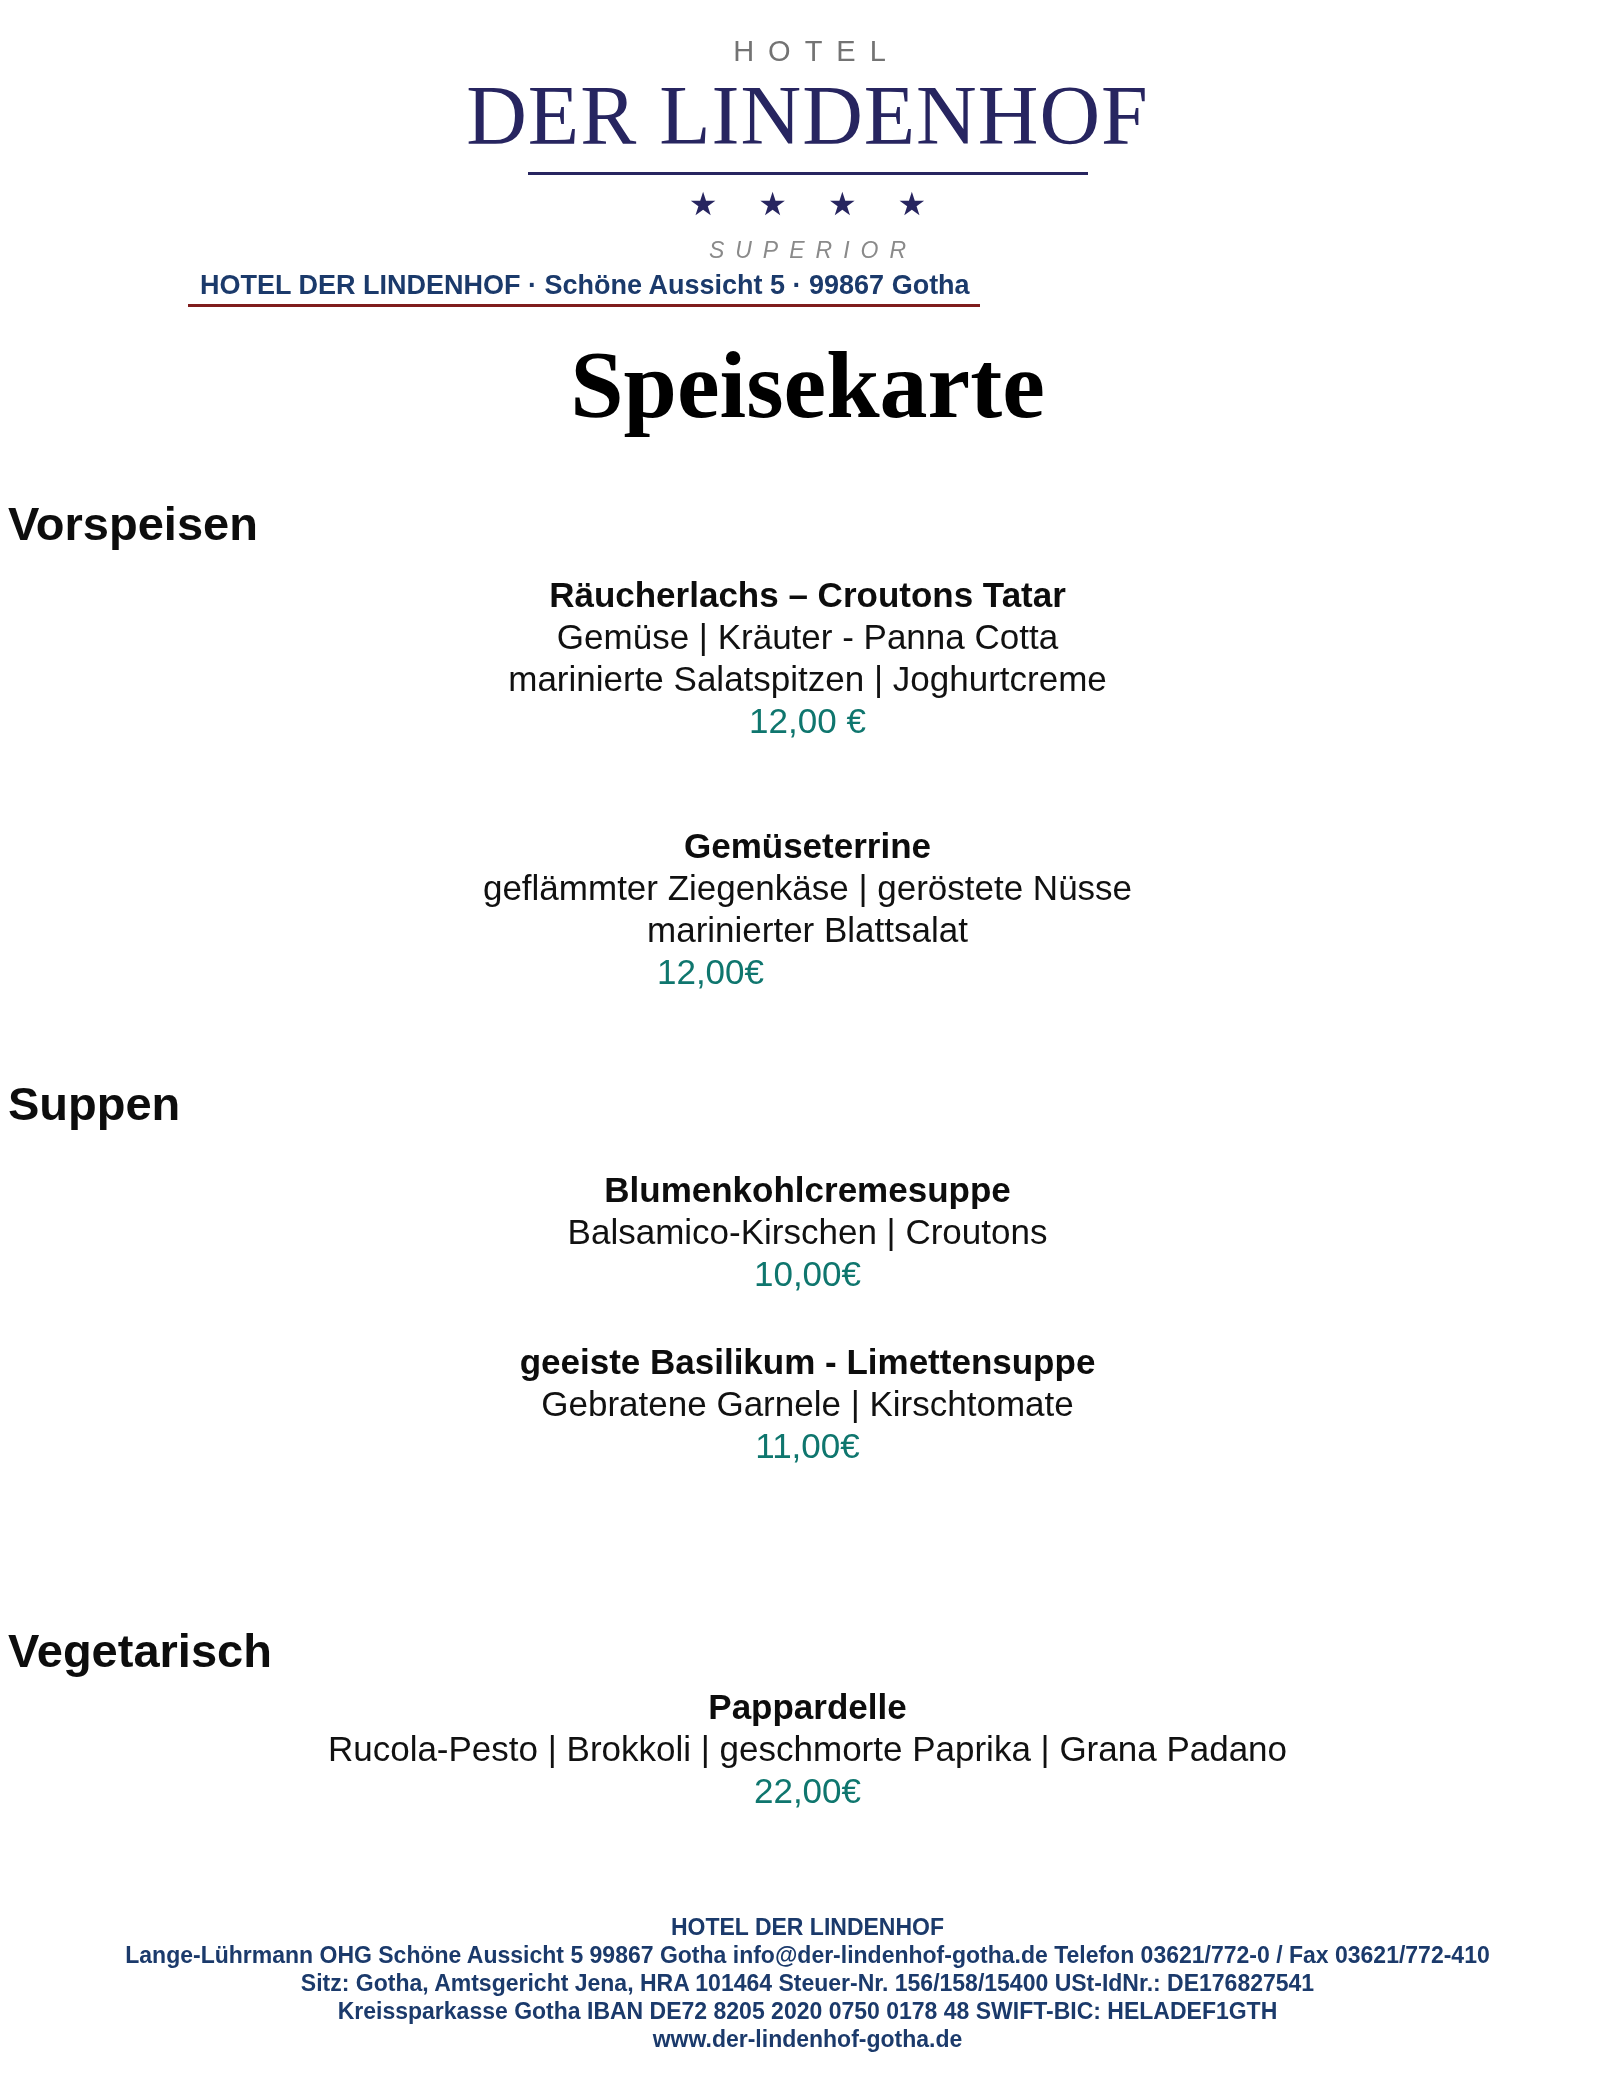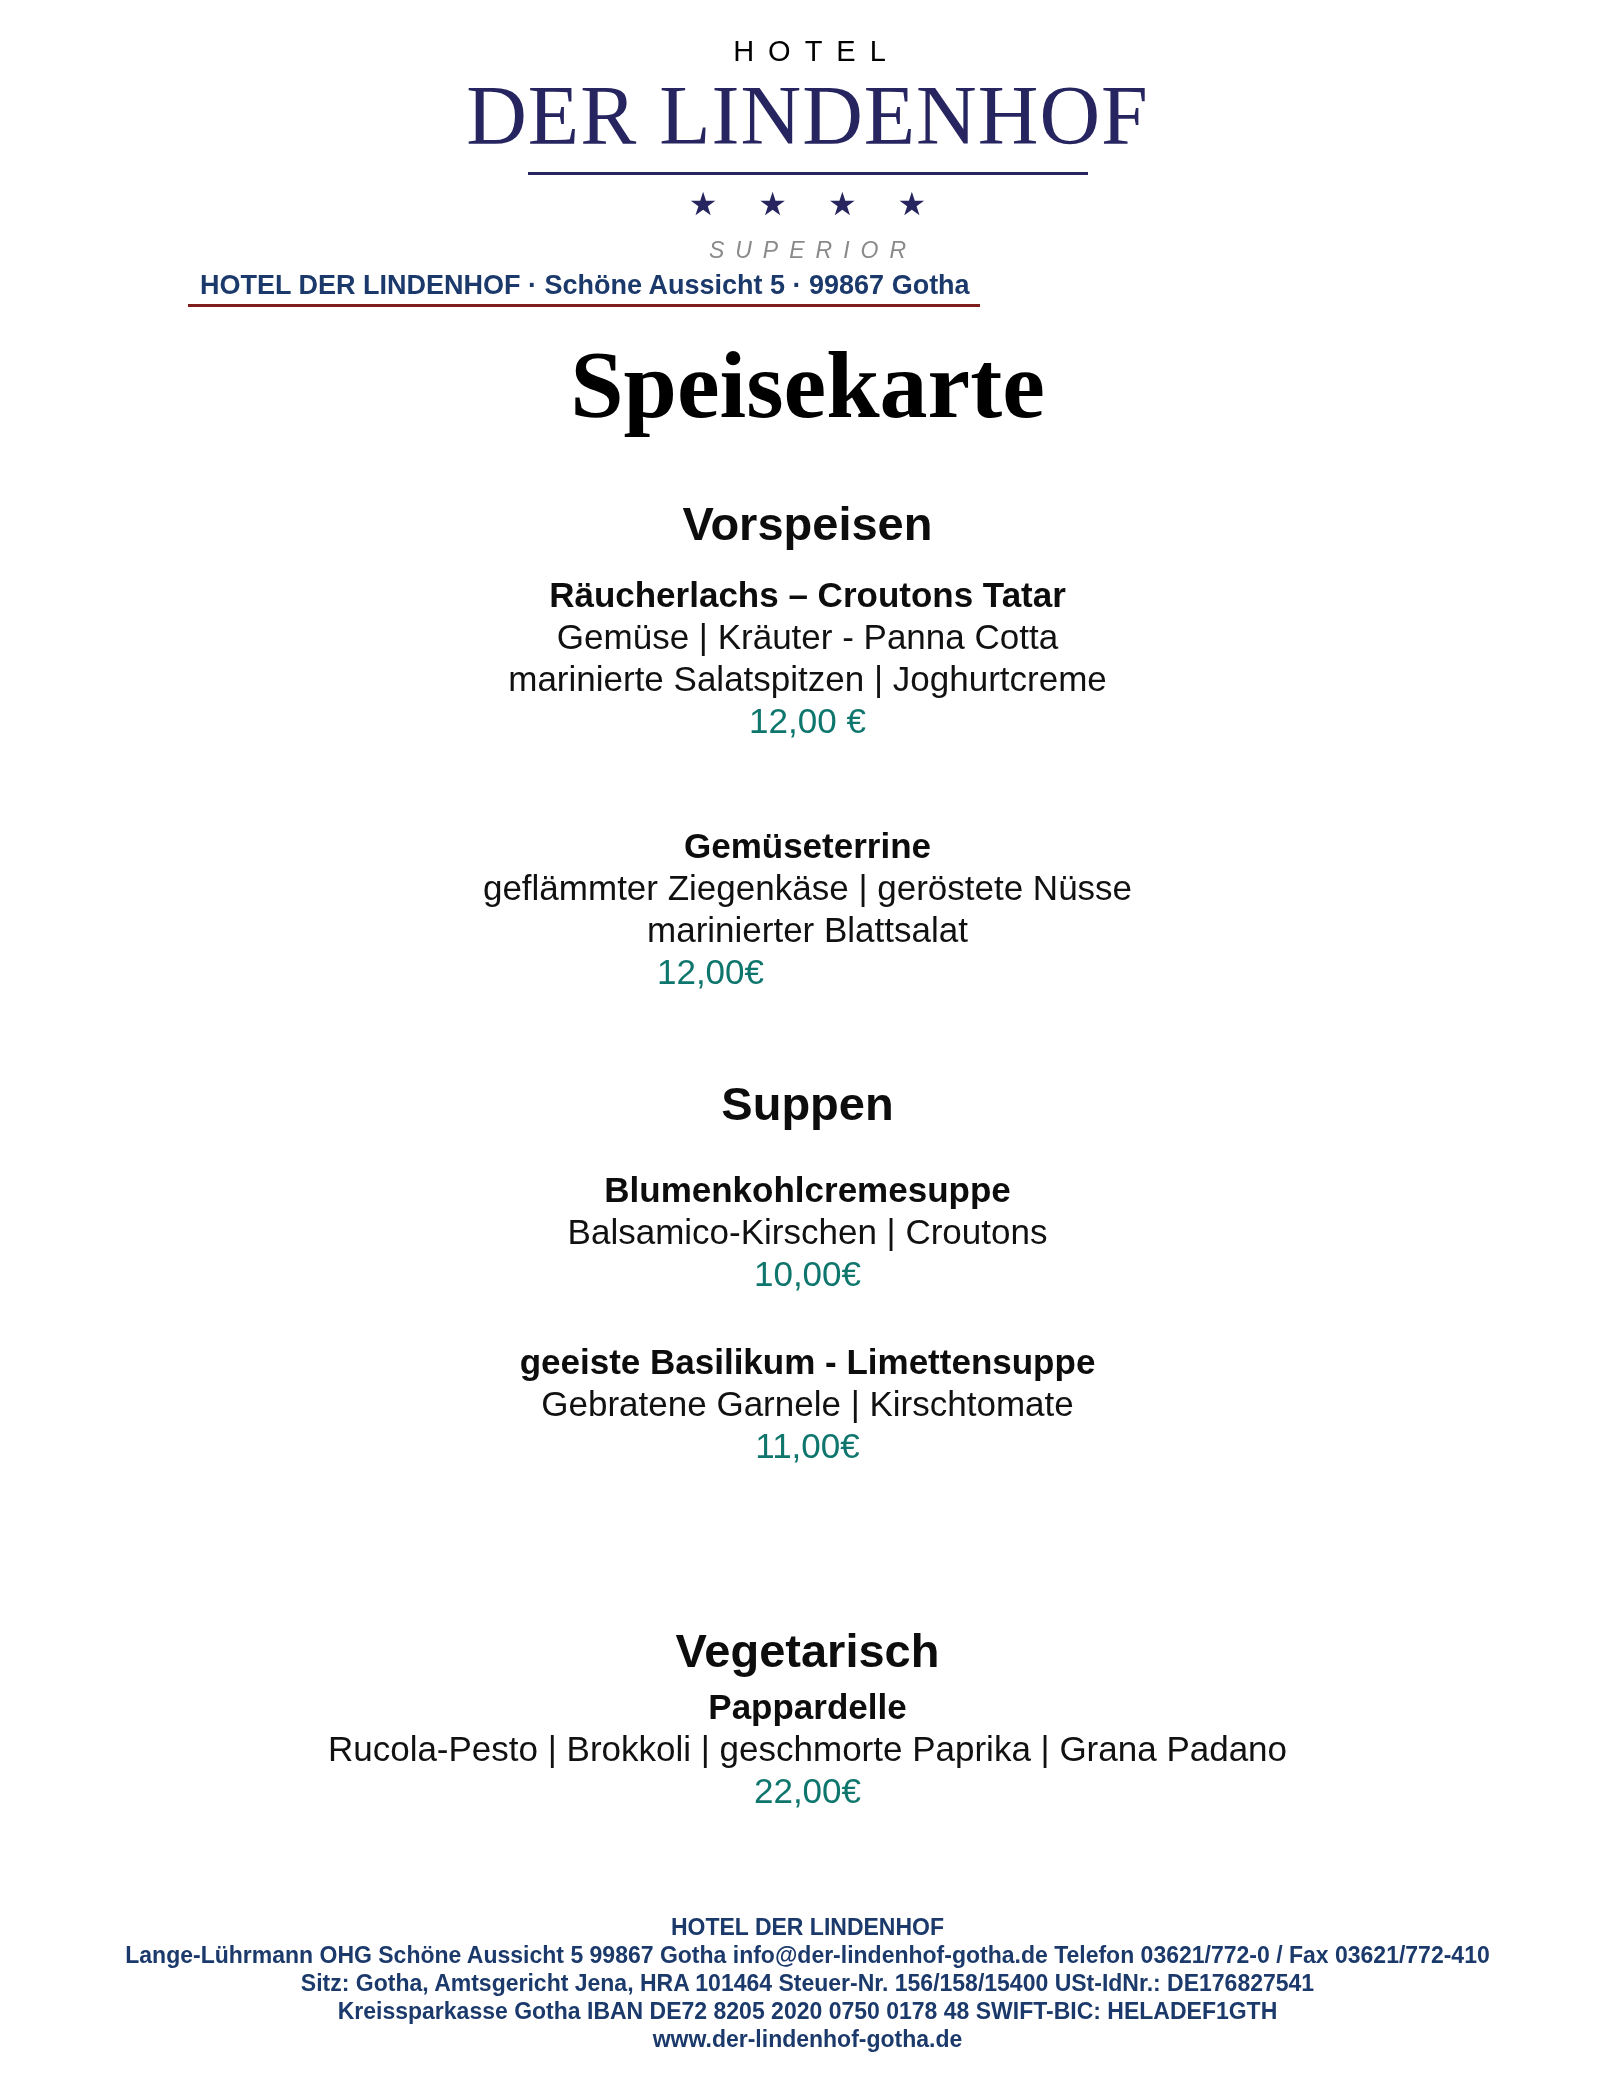--- a/index.html
+++ b/index.html
@@ -11,21 +11,21 @@
     color: #000;
   }
   .page { width: 1615px; height: 2090px; position: relative; }
 
   
   .logo-block { text-align: center; }
   .logo-hotel {
     margin-top: 34px;
     font-size: 29px; line-height: 34px;
     letter-spacing: 14px; padding-left: 18px;
-    color: #000000; font-weight: 400;
+    color: #737373; font-weight: 400;
   }
   .logo-name {
     margin-top: 4px;
     font-family: "Liberation Serif", serif;
     font-size: 84px; line-height: 88px;
     color: #272560; letter-spacing: 1px;
   }
   .logo-rule {
     width: 560px; height: 3px;
     margin: 12px auto 0 auto;
@@ -59,21 +59,21 @@
     margin: 28px 0 0 0;
     text-align: center;
     font-family: "Liberation Serif", serif;
     font-weight: bold;
     font-size: 96px; line-height: 100px;
     color: #000;
   }
 
   
   .section-heading {
-    margin: 8px; text-align: center;
+    margin: 8px; text-align: left;
     font-size: 47px; line-height: 54px;
     font-weight: bold; color: #0d0d0d;
   }
   .sh-vorspeisen { margin-top: 62px; }
   .sh-suppen { margin-top: 84px; }
   .sh-vegetarisch { margin-top: 157px; }
 
   .menu-item { text-align: center; font-size: 35px; line-height: 42px; }
   .menu-item .item-name { font-weight: bold; color: #0d0d0d; }
   .menu-item .item-line { color: #111; }

